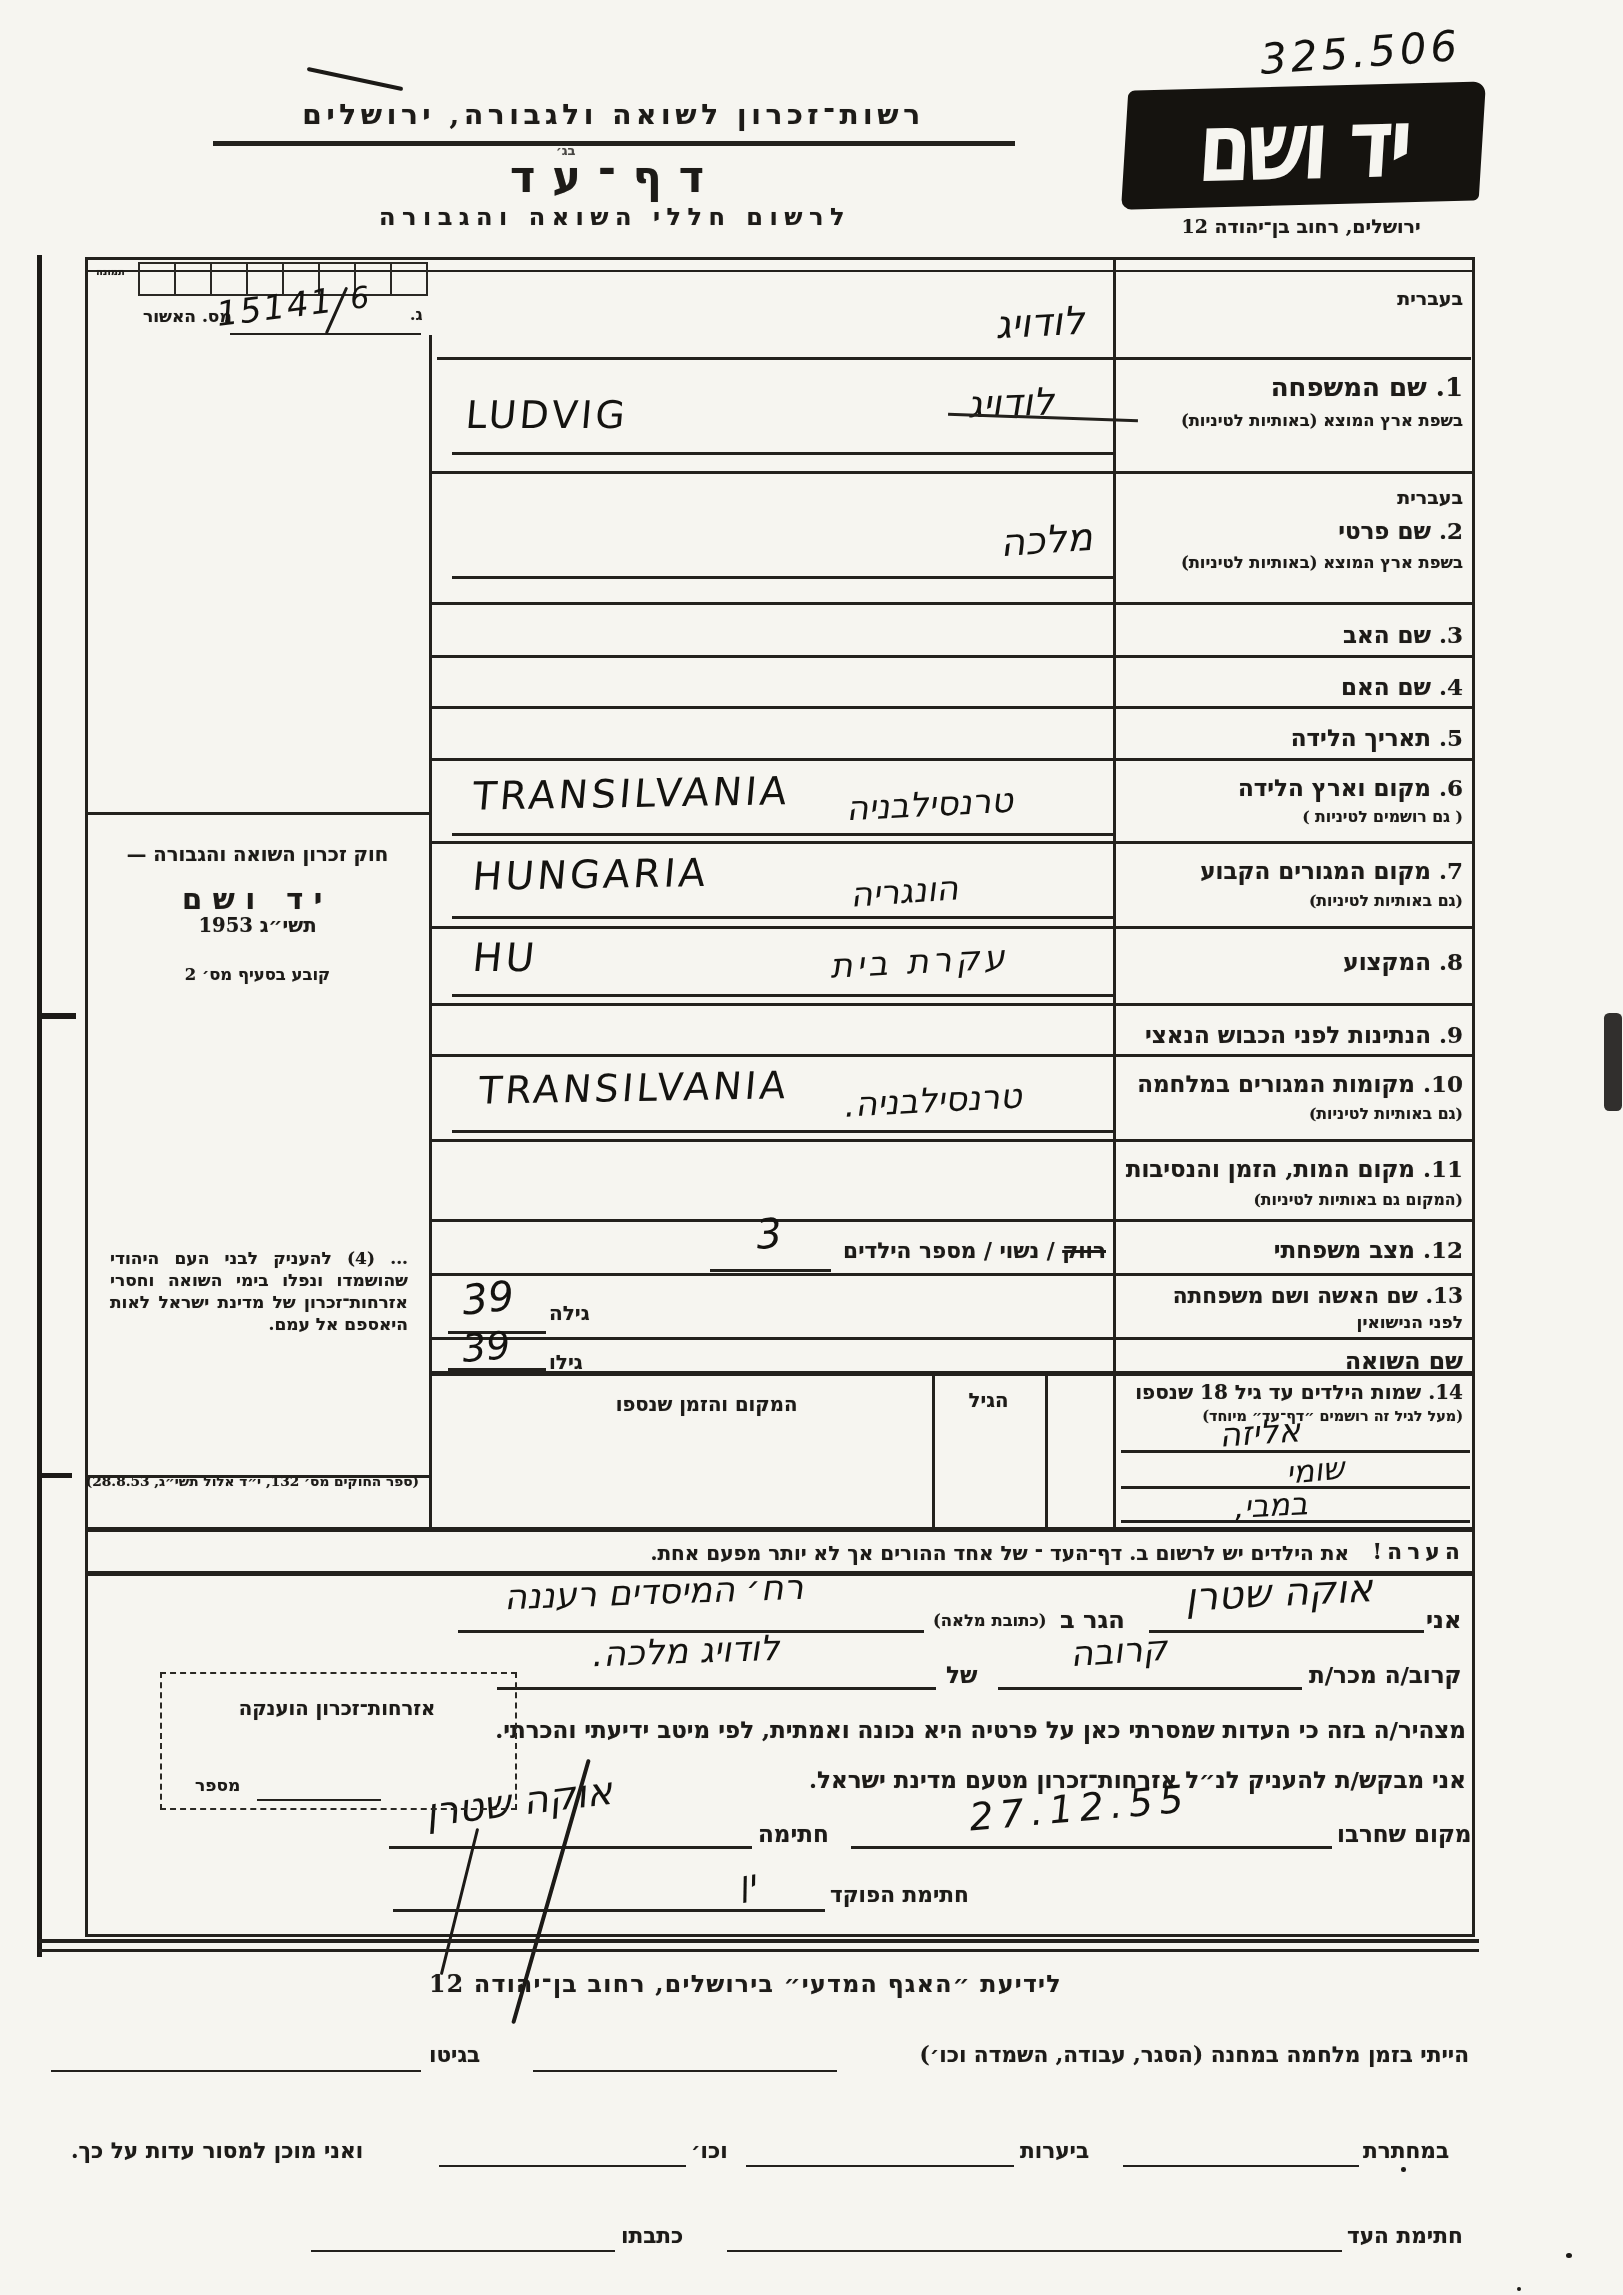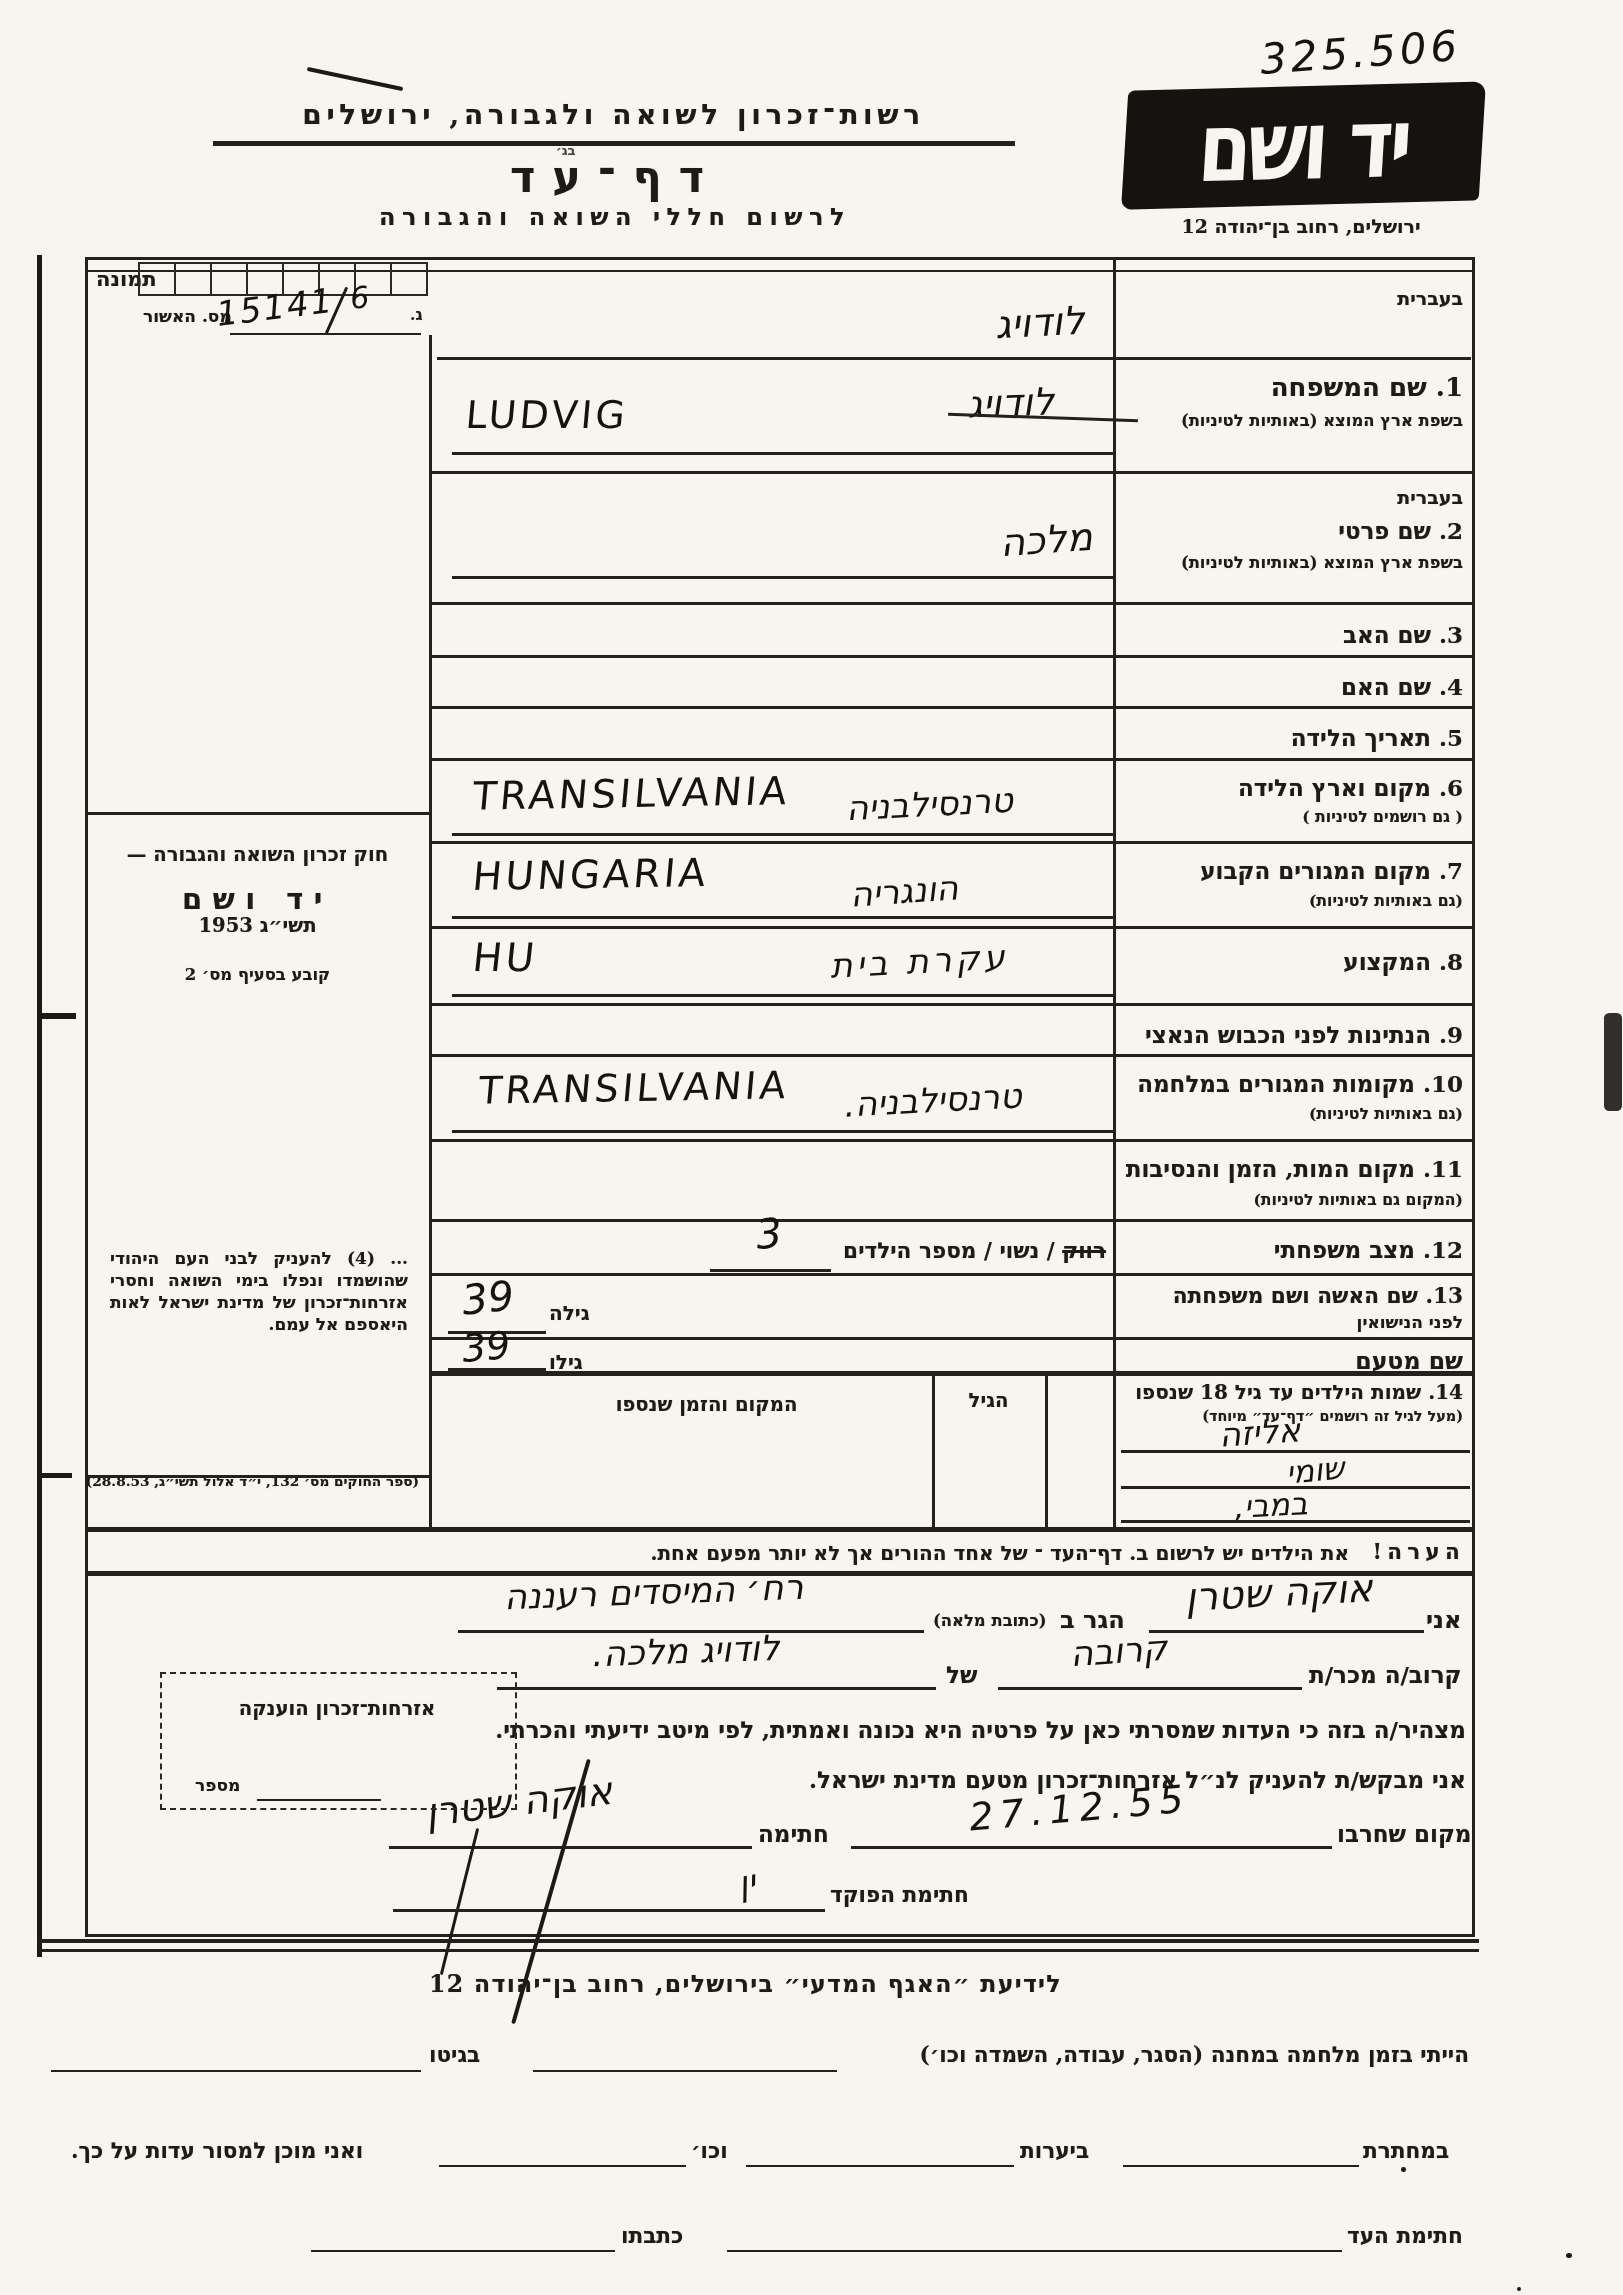--- a/index.html
+++ b/index.html
@@ -50,21 +50,21 @@
 
   <div class="hw" style="left:1260px;top:27.5px;font-size:42px;transform:rotate(-4deg);letter-spacing:3.9px;">325.506</div>
   <div class="stamp" style="left:1125px;top:86px;width:357px;height:119px;">
     <span style="font-size:77px;">יד ושם</span>
   </div>
   <div class="p ctr" style="left:1113px;top:215px;width:376px;font-size:19px;">ירושלים, רחוב בן־יהודה 12</div>
 
   <div class="box" style="left:85px;top:257px;width:1384px;height:1674px;"></div>
   <div class="hl" style="left:85px;top:270px;width:1389px;height:2px;"></div>
 
-  <div class="p" style="left:96px;top:266px;font-size:21px;">תמונה</div>
+  <div class="p" style="left:96px;top:266px;font-size:10px;">תמונה</div>
   <div class="cellrow" style="left:140px;top:262px;">
     <div class="cell"></div>
     <div class="cell"></div>
     <div class="cell"></div>
     <div class="cell"></div>
     <div class="cell"></div>
     <div class="cell"></div>
     <div class="cell"></div>
     <div class="cell"></div>
   </div>
@@ -147,21 +147,21 @@
   <div class="hl" style="left:710px;top:1269px;width:121px;height:2.6px;"></div>
   <div class="hl" style="left:429px;top:1273px;width:1045px;height:2.6px;"></div>
 
   <div class="p rt" style="left:1121px;top:1283px;width:342px;font-size:21.6px;">13. שם האשה ושם משפחתה</div>
   <div class="p rt" style="left:1121px;top:1312px;width:342px;font-size:17px;">לפני הנישואין</div>
   <div class="p" style="left:549px;top:1301px;font-size:20px;">גילה</div>
   <div class="hw" style="left:462px;top:1274px;font-size:41px;transform:rotate(-6deg);">39</div>
   <div class="hl" style="left:448px;top:1331px;width:98px;height:2.6px;"></div>
   <div class="hl" style="left:429px;top:1337px;width:1045px;height:2.6px;"></div>
 
-  <div class="p rt" style="left:1121px;top:1347px;width:342px;font-size:23.6px;">שם מטעם</div>
+  <div class="p rt" style="left:1121px;top:1347px;width:342px;font-size:23.6px;">שם השואה</div>
   <div class="p" style="left:549px;top:1350px;font-size:20px;">גילו</div>
   <div class="hw" style="left:462px;top:1325px;font-size:38px;transform:rotate(-5deg);">39</div>
   <div class="hl" style="left:448px;top:1368px;width:98px;height:2.6px;"></div>
   <div class="hl thick" style="left:429px;top:1371px;width:1045px;"></div>
 
   <div class="p rt" style="left:1121px;top:1380px;width:342px;font-size:20px;">14. שמות הילדים עד גיל 18 שנספו</div>
   <div class="p rt" style="left:1121px;top:1407px;width:342px;font-size:14.4px;">(מעל לגיל זה רושמים ״דף־עד״ מיוחד)</div>
   <div class="vl" style="left:932px;top:1371px;height:156px;"></div>
   <div class="vl" style="left:1045px;top:1371px;height:156px;"></div>
   <div class="p ctr" style="left:497px;top:1393px;width:419px;font-size:19.6px;">המקום והזמן שנספו</div>

